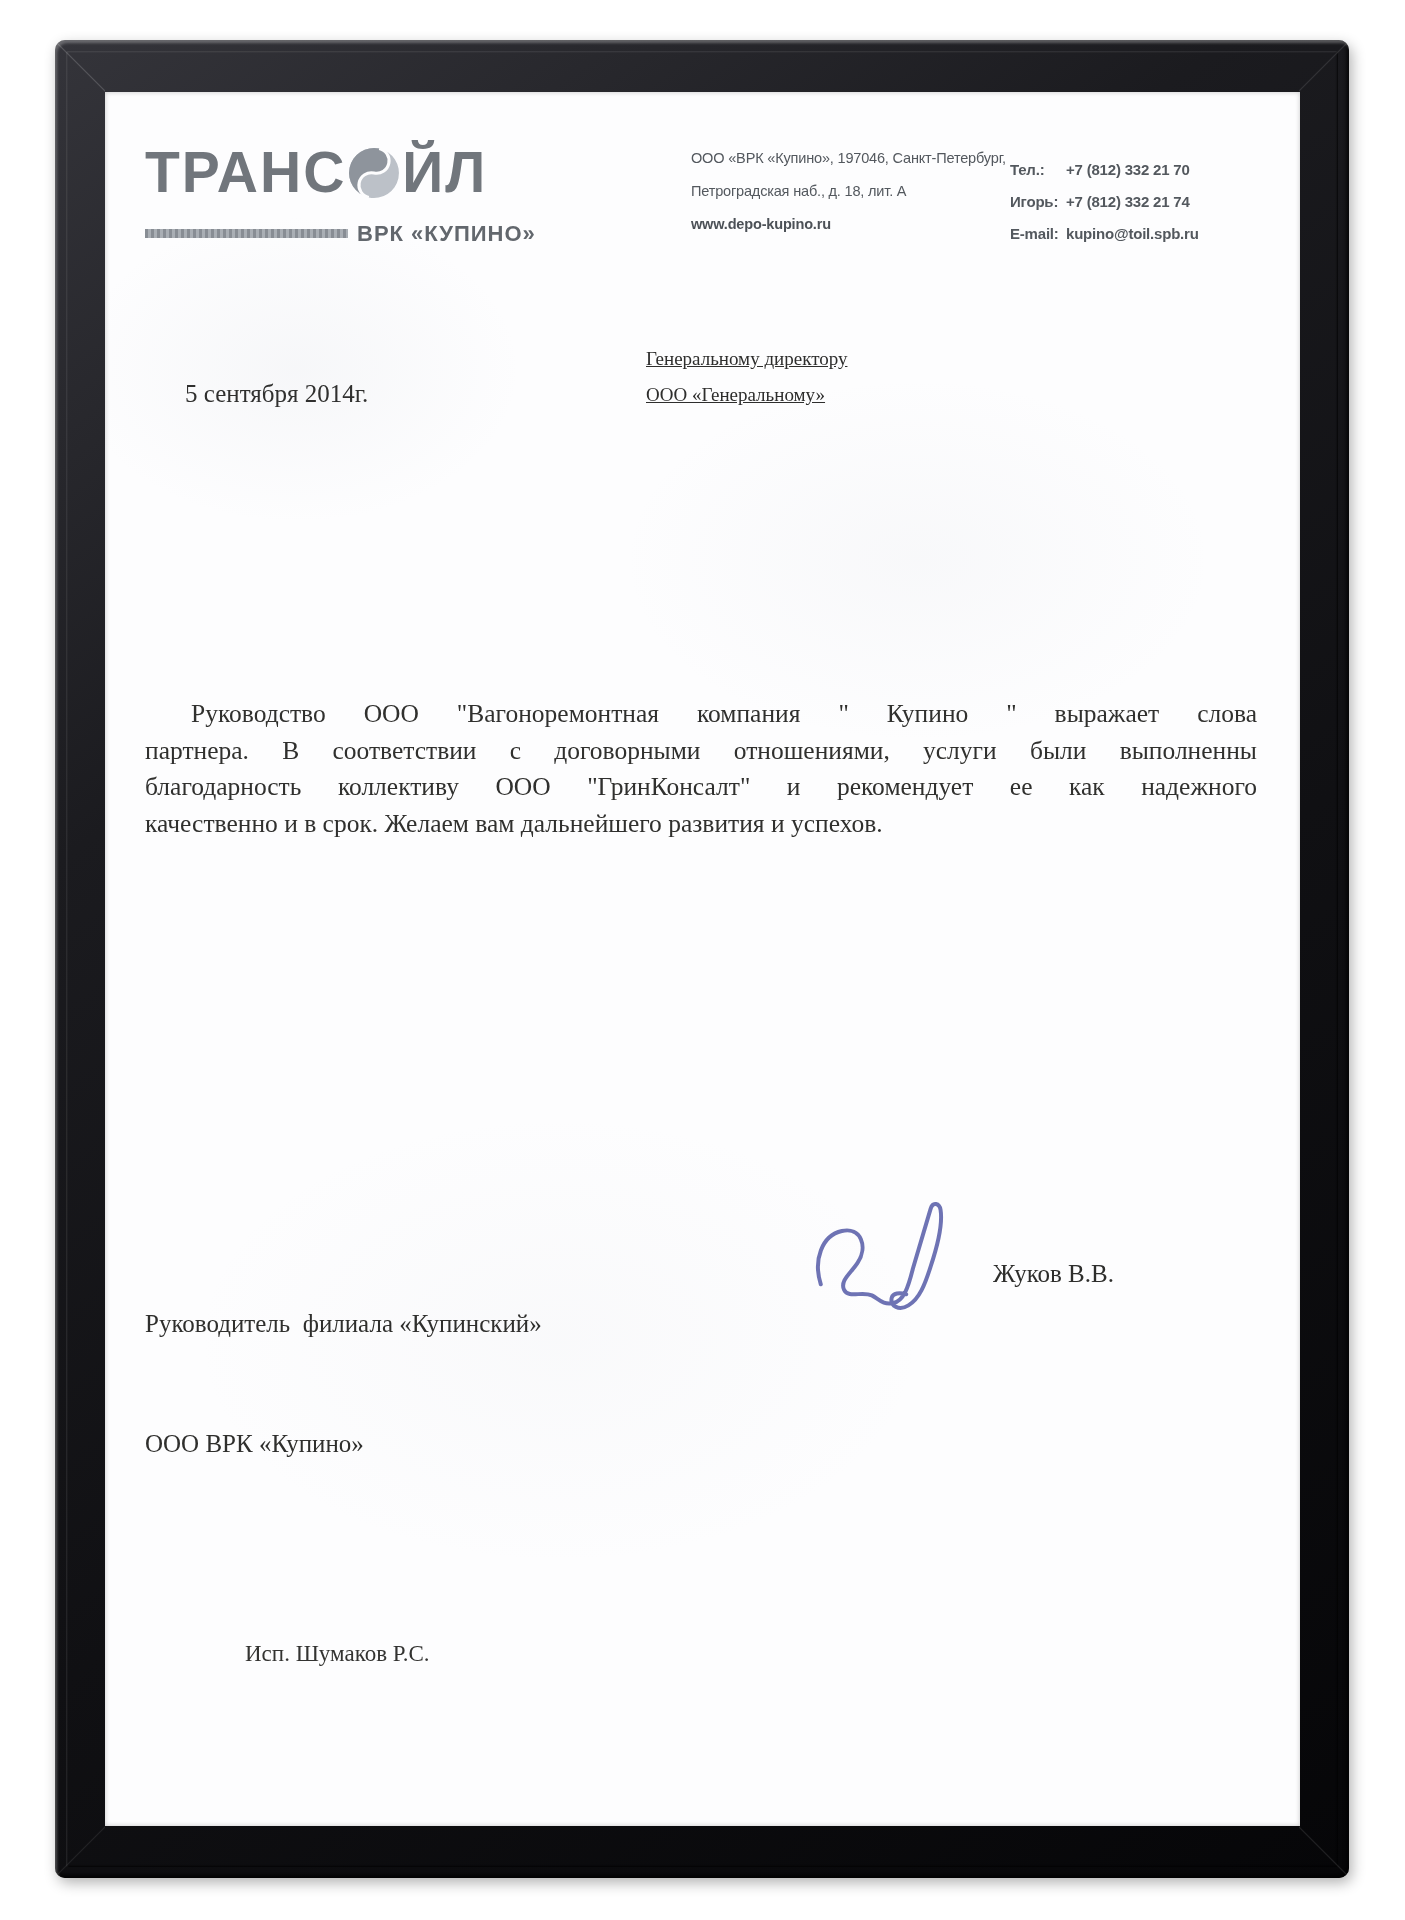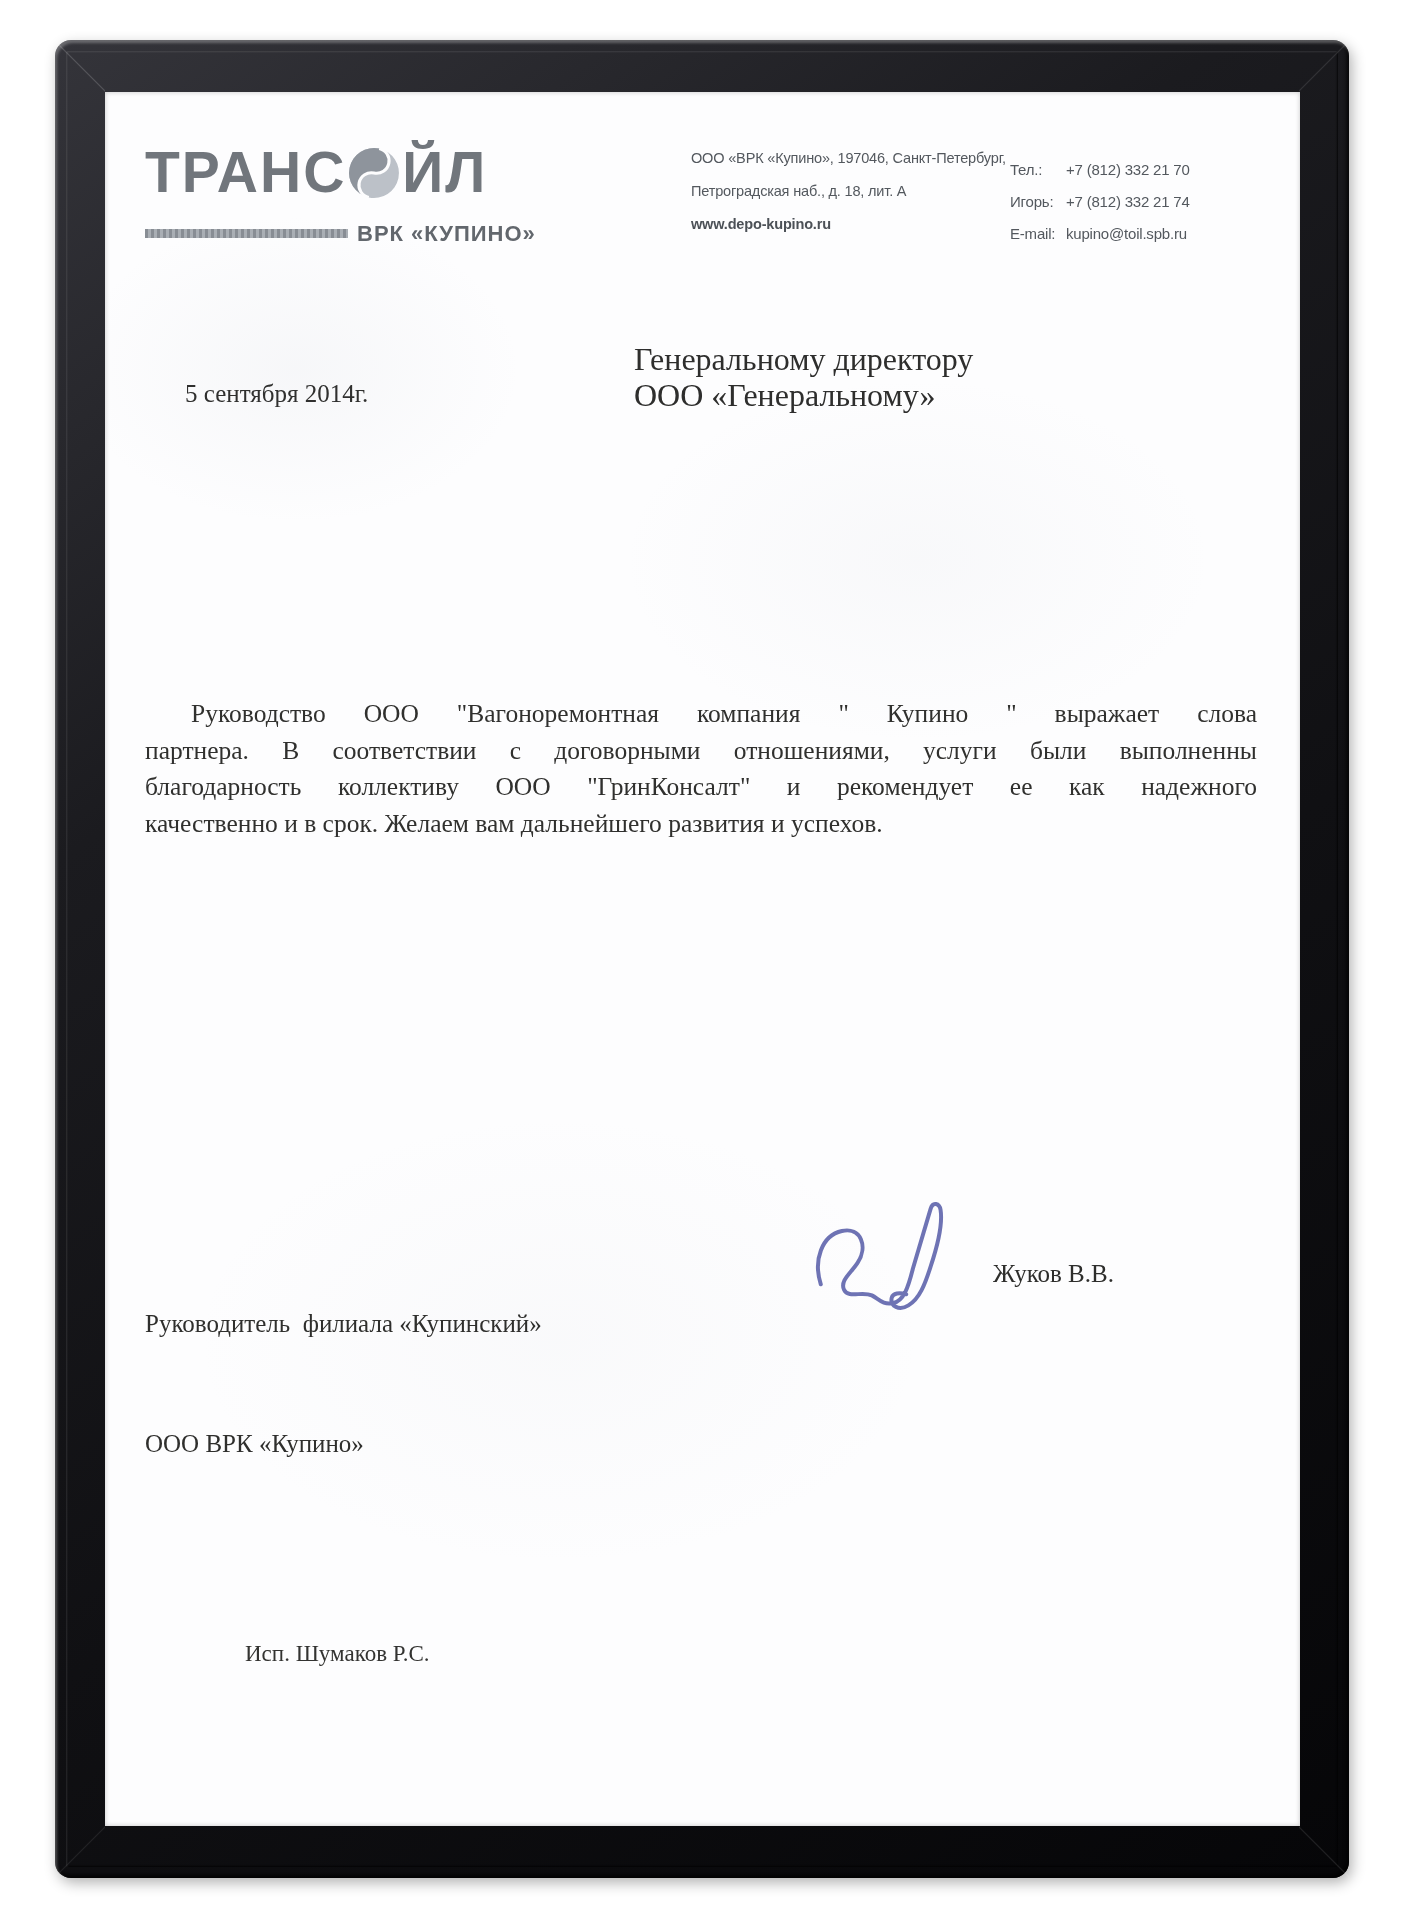--- a/index.html
+++ b/index.html
@@ -7,21 +7,21 @@
     width:1405px;height:1920px;position:relative;background:#ffffff;
     font-family:"Liberation Serif", serif;overflow:hidden;
   }
   
   .frame{
     position:absolute;left:55px;top:40px;width:1294px;height:1838px;
     background:linear-gradient(145deg,#34343a 0%,#1b1b1f 30%,#101013 60%,#060608 100%);
     box-shadow:inset 2px 3px 3px rgba(255,255,255,0.28),
                inset -2px -3px 4px rgba(0,0,0,0.9),
                3px 5px 14px rgba(0,0,0,0.30);
-    border-radius:16px;
+    border-radius:10px;
   }
   .frame .ridge{
     position:absolute;inset:11px;border-radius:2px;pointer-events:none;
     box-shadow:inset 1px 1px 2px rgba(255,255,255,0.12),
                inset -1px -1px 2px rgba(0,0,0,0.75);
   }
   .miter{position:absolute;width:50px;height:52px;pointer-events:none;}
   .miter.tl{left:0;top:0;background:linear-gradient(45deg,transparent 48.5%,rgba(255,255,255,0.16) 50%,transparent 51.5%);}
   .miter.tr{right:0;top:0;background:linear-gradient(135deg,transparent 48.5%,rgba(255,255,255,0.10) 50%,transparent 51.5%);}
   .miter.bl{left:0;bottom:0;background:linear-gradient(135deg,transparent 48.5%,rgba(255,255,255,0.08) 50%,transparent 51.5%);}
@@ -50,28 +50,28 @@
   .logo-sub{font-family:"Liberation Sans", sans-serif;font-weight:bold;
     font-size:22px;color:#62676d;letter-spacing:1px;line-height:1;position:relative;top:1px;}
 
   .contact{position:absolute;left:586px;top:49px;
     font-family:"Liberation Sans", sans-serif;font-size:15px;color:#53585e;
     line-height:33px;letter-spacing:-0.2px;transform:scaleX(0.97);transform-origin:left top;}
   .contact .site{font-weight:bold;color:#4c5157;}
 
   .phones{position:absolute;left:905px;top:62px;
     font-family:"Liberation Sans", sans-serif;font-size:15px;color:#53585e;
-    line-height:32px;letter-spacing:-0.2px;}
+    line-height:32px;letter-spacing:-0.2px;font-weight:bold;}
   .phone-row{display:flex;}
   .phone-row .lbl{width:56px;}
   .phone-row .val{white-space:nowrap;}
 
   
   .date{position:absolute;left:80px;top:288px;font-size:25px;color:#30302f;}
-  .addressee{position:absolute;left:529px;top:249px;font-size:32px;color:#2e2e2d;line-height:36px;}
+  .addressee{position:absolute;left:541px;top:249px;font-size:19px;color:#2e2e2d;line-height:36px;text-decoration:underline;}
   .salutation{position:absolute;left:446px;top:513px;font-size:27px;color:#33332f;}
 
   .bodytext{position:absolute;left:40px;top:604px;width:1112px;
     font-size:25.5px;color:#30302e;line-height:36.5px;}
   .bodyline{text-align:justify;}
   .bodyline.just{text-align-last:justify;}
   .bodyline.first{padding-left:46px;}
 
   .signoff{position:absolute;left:40px;top:1132px;font-size:25px;color:#2f2f2d;
     line-height:40px;white-space:pre;}

